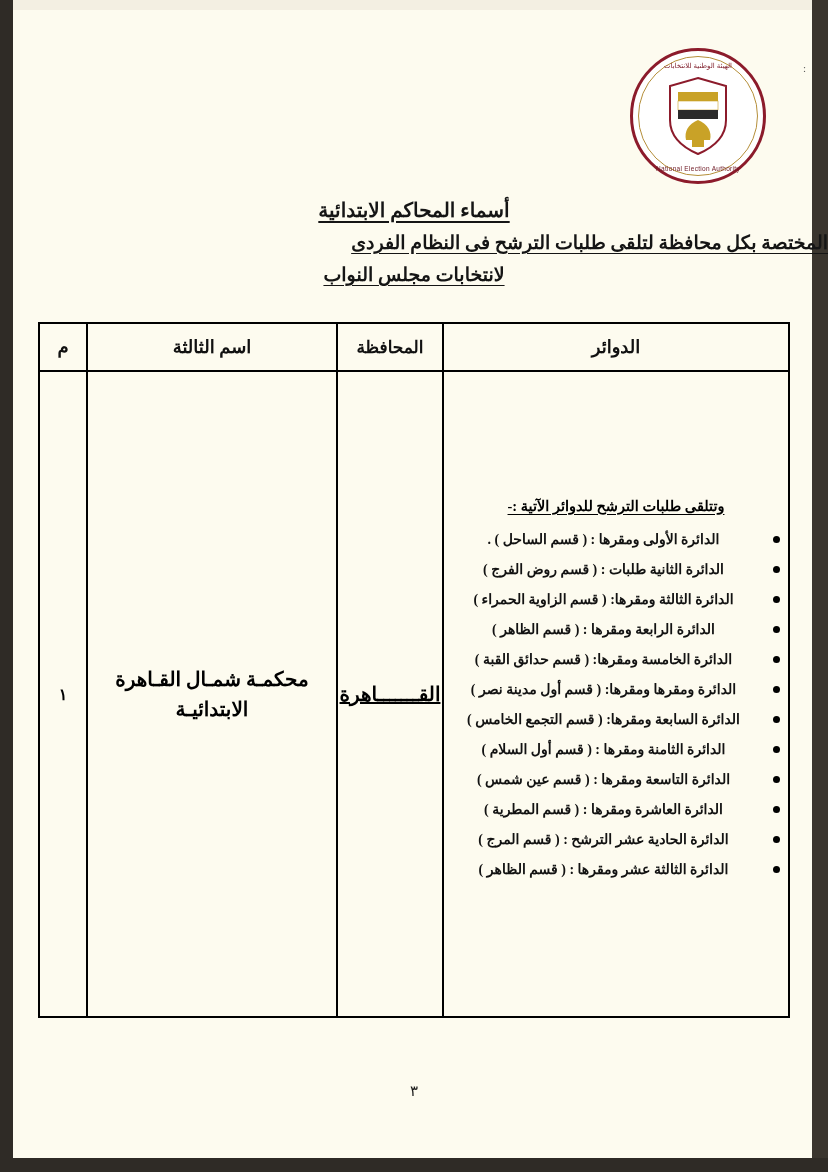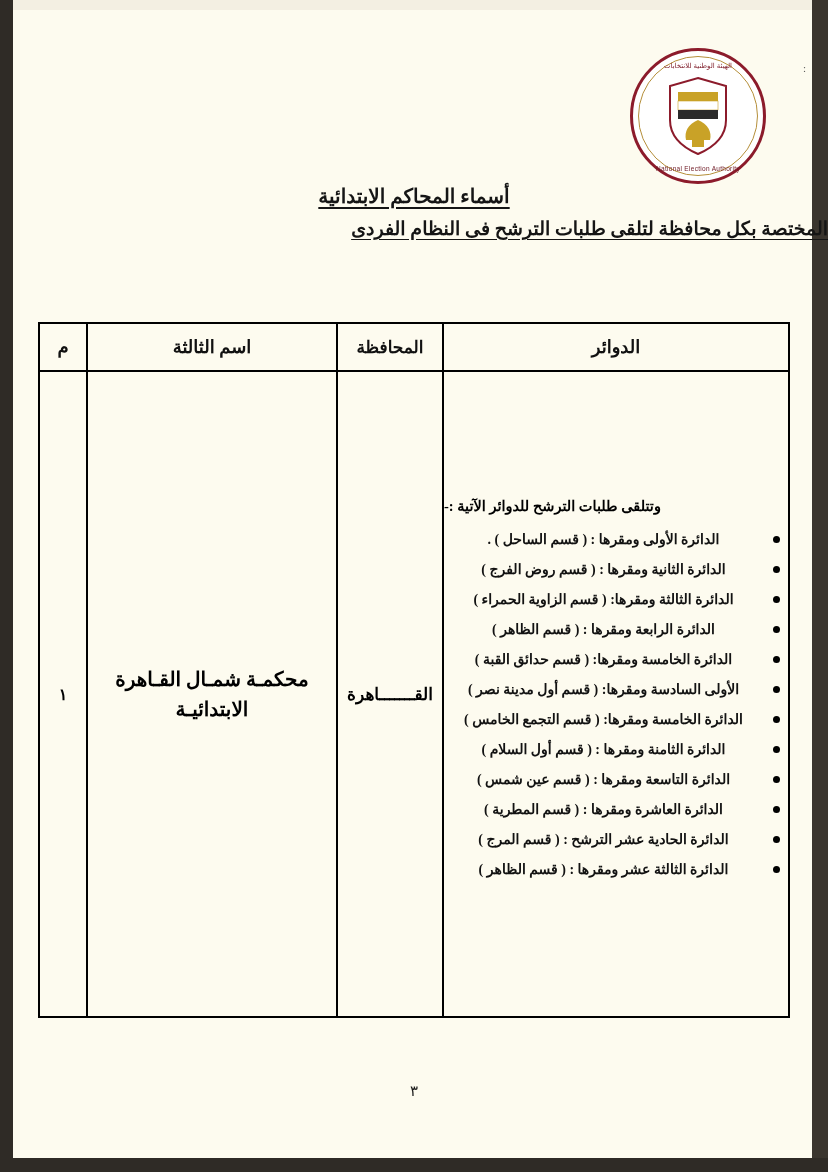--- a/index.html
+++ b/index.html
@@ -95,21 +95,21 @@
     top: 62px;
     right: 22px;
     font-size: 11px;
     color: #555;
     line-height: 1.1;
   }
 
   
   .title-block {
     position: absolute;
-    top: 184px;
+    top: 198px;
     left: 0;
     width: 828px;
     text-align: center;
   }
   .title-line {
     font-family: "Liberation Serif", serif;
     font-weight: bold;
     font-size: 20px;
     color: #151515;
     text-decoration: underline;
@@ -159,35 +159,37 @@
     font-size: 16px;
     font-weight: bold;
   }
   td.cell-court {
     font-size: 20px;
     font-weight: bold;
     line-height: 1.5;
     padding: 0 6px;
   }
   td.cell-gov {
-    font-size: 17px;
+    font-size: 20px;
     font-weight: bold;
     letter-spacing: 1px;
+    text-decoration: underline;
   }
   td.cell-dist {
     text-align: right;
     vertical-align: top;
     padding: 60px 16px 18px 16px;
   }
   .dist-intro {
     font-size: 14.5px;
     font-weight: bold;
+    text-decoration: underline;
     text-underline-offset: 3px;
     margin: 0 0 16px 0;
-    text-align: left;
+    text-align: center;
     direction: rtl;
   }
   ul.dist-list {
     list-style: none;
     margin: 0;
     padding: 0;
   }
   ul.dist-list li {
     position: relative;
     font-size: 14px;
@@ -244,44 +246,45 @@
       <path d="M34 44 C24 48 20 56 22 64 L46 64 C48 56 44 48 34 44 Z" fill="#c9a227"></path>
       <rect x="28" y="63" width="12" height="8" fill="#c9a227"></rect>
     </svg>
     <div class="logo-bottom-arc">National Election Authority</div>
   </div>
   <div class="logo-marks">:</div>
 
   <div class="title-block">
     <div class="title-line l1">أسماء المحاكم الابتدائية</div>
     <div class="title-line l2">المختصة بكل محافظة لتلقى طلبات الترشح فى النظام الفردى</div>
+    <div class="title-line l3">لانتخابات مجلس النواب</div>
   </div>
 
   <div class="table-wrap">
     <table class="main">
       <thead>
         <tr>
           <th class="th-dist">الدوائر</th>
           <th class="th-gov small">المحافظة</th>
           <th class="th-court">اسم الثالثة</th>
           <th class="th-num">م</th>
         </tr>
       </thead>
       <tbody>
         <tr>
           <td class="cell-dist">
             <div class="dist-intro">وتتلقى طلبات الترشح للدوائر الآتية :-</div>
             <ul class="dist-list">
               <li><span class="bullet"></span><span>الدائرة الأولى ومقرها : ( قسم الساحل ) .</span></li>
-              <li><span class="bullet"></span><span>الدائرة الثانية ومقرها : ( قسم روض الفرج )</span></li>
+              <li><span class="bullet"></span><span>الدائرة الثانية طلبات : ( قسم روض الفرج )</span></li>
               <li><span class="bullet"></span><span>الدائرة الثالثة ومقرها: ( قسم الزاوية الحمراء )</span></li>
               <li><span class="bullet"></span><span>الدائرة الرابعة ومقرها : ( قسم الظاهر )</span></li>
               <li><span class="bullet"></span><span>الدائرة الخامسة ومقرها: ( قسم حدائق القبة )</span></li>
-              <li><span class="bullet"></span><span>الأولى السادسة ومقرها: ( قسم أول مدينة نصر )</span></li>
-              <li><span class="bullet"></span><span>الدائرة الخامسة ومقرها: ( قسم التجمع الخامس )</span></li>
+              <li><span class="bullet"></span><span>الدائرة ومقرها ومقرها: ( قسم أول مدينة نصر )</span></li>
+              <li><span class="bullet"></span><span>الدائرة السابعة ومقرها: ( قسم التجمع الخامس )</span></li>
               <li><span class="bullet"></span><span>الدائرة الثامنة ومقرها : ( قسم أول السلام )</span></li>
               <li><span class="bullet"></span><span>الدائرة التاسعة ومقرها : ( قسم عين شمس )</span></li>
               <li><span class="bullet"></span><span>الدائرة العاشرة ومقرها : ( قسم المطرية )</span></li>
               <li><span class="bullet"></span><span>الدائرة الحادية عشر الترشح : ( قسم المرج )</span></li>
               <li><span class="bullet"></span><span>الدائرة الثالثة عشر ومقرها : ( قسم الظاهر )</span></li>
             </ul>
           </td>
           <td class="cell-gov">القـــــــاهرة</td>
           <td class="cell-court">محكمـة شمـال القـاهرة الابتدائيـة</td>
           <td class="cell-num">١</td>

